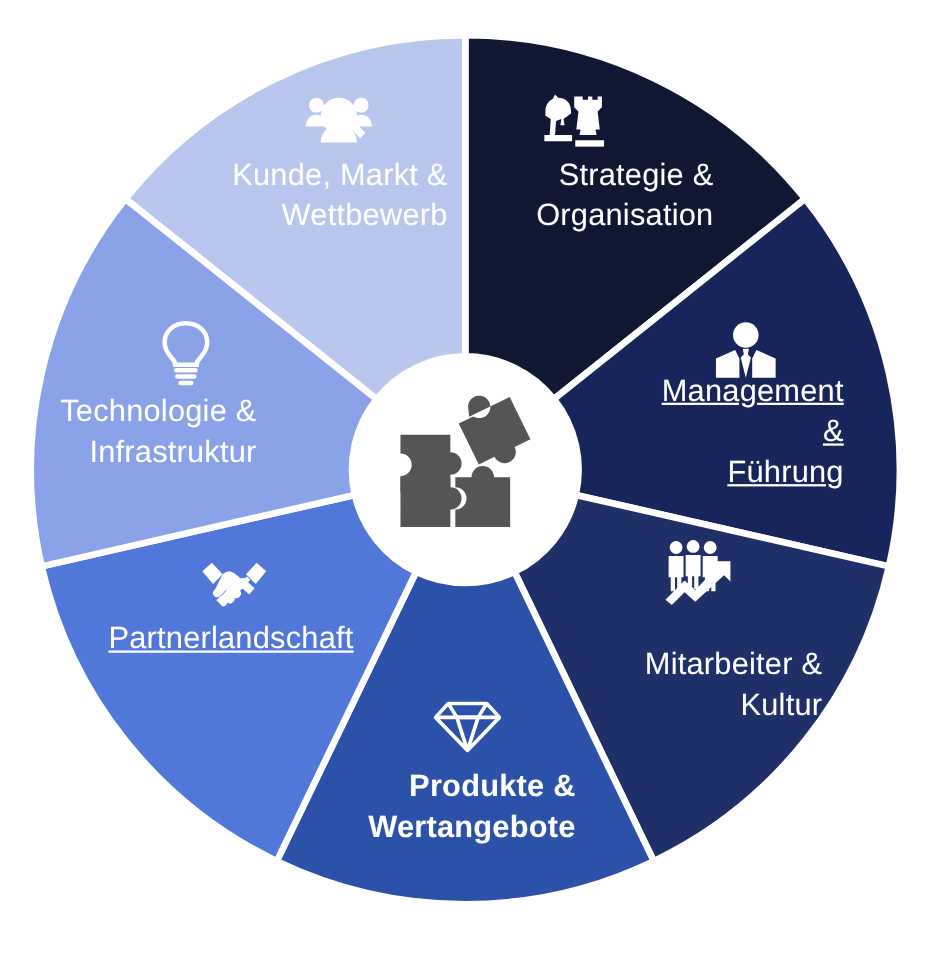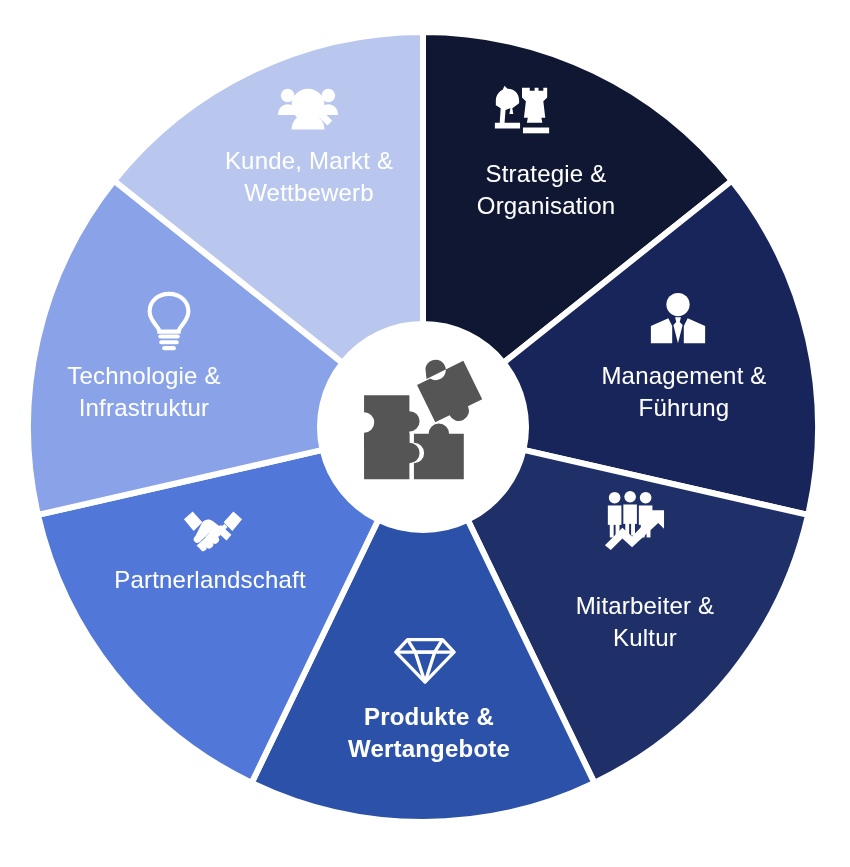--- a/index.html
+++ b/index.html
@@ -5,23 +5,23 @@
   html,body{margin:0;padding:0;background:#ffffff;}
   body{width:850px;height:867px;overflow:hidden;
        font-family:"Liberation Sans","DejaVu Sans",sans-serif;}
   #wheel-stage{position:relative;width:850px;height:867px;}
   svg#wheel{position:absolute;left:0;top:0;width:850px;height:867px;display:block;}
   .seg{stroke:#ffffff;stroke-width:6;stroke-linejoin:round;}
   .hub{fill:#ffffff;}
   .seg-label{
       position:absolute;
       transform:translate(-50%,-50%);
-      text-align:center;
+      text-align:right;
       color:#ffffff;
-      font-size:24px;
+      font-size:28px;
       line-height:1.33;
       letter-spacing:.2px;
       white-space:pre-line;
       pointer-events:none;
       text-shadow:0 0 1px rgba(255,255,255,.18);
   }
   .seg-icon{
       position:absolute;
       transform:translate(-50%,-50%);
       width:62px;height:62px;
@@ -56,34 +56,34 @@
   <div id="overlays">
       <div class="seg-icon" style="left: 522px; top: 112px;">
     <svg viewBox="0 0 64 64">
           <g>
       <path d="M5 20c0-5 3-9 7-11l2-4 3 3c6 0 12 4 12 12v3l-7 5 1 6h-4l1-6-5 2-1 13h16v6H4v-6h5l1-15-5-3c0-2 0-3 0-5z"></path>
       <path d="M36 7h4v3h5V7h4v3h5v-3h4v10l-4 4 2 17h-4l1 5H37l1-5h-4l2-17-4-4V7h4z"></path>
       <rect x="33" y="48" width="27" height="6"></rect>
     </g>
         </svg>
   </div>
-      <div class="seg-label" style="left: 546px; top: 177px; margin-top: 13px;">Strategie &amp;
+      <div class="seg-label" style="left: 568px; top: 177px;">Strategie &amp;
 Organisation</div>
       <div class="seg-icon" style="left: 678px; top: 322px;">
     <svg viewBox="0 0 64 64">
           <g>
       <circle cx="32" cy="14" r="12"></circle>
       <path d="M22 28 L4 36 v18 h22 V36z"></path>
       <path d="M42 28 L60 36 v18 H38 V36z"></path>
       <path d="M29 27 h6 l-1.2 5 3 3 -4.8 19 -4.8-19 3-3z"></path>
       <rect x="42" y="40" width="11" height="5" rx="1"></rect>
     </g>
         </svg>
   </div>
-      <div class="seg-label" style="left: 684px; top: 392px;">Management &amp;
+      <div class="seg-label" style="left: 684px; top: 392px; text-decoration: underline;">Management &amp;
 Führung</div>
       <div class="seg-icon" style="left: 634px; top: 520px;">
     <svg viewBox="0 0 64 64">
           <g>
       <circle cx="12" cy="9" r="6"></circle>
             <path d="M5 17h14v20H5z"></path>
             <path d="M7 36h4v14H7z"></path>
             <path d="M13 36h4v14h-4z"></path>
       <circle cx="28" cy="8" r="6"></circle>
             <path d="M21 16h14v20H21z"></path>
@@ -117,21 +117,21 @@
       <path d="M2 24 L11 16 l10 11 -9 9z"></path>
       <path d="M62 24 L53 16 l-10 11 9 9z"></path>
       <path d="M21 27 c3-3 7-4 11-1 l5 4 c2 2 5 1 7-1 l3 3 -8 9 c-2 2-5 2-7 0 l-4-3 -9 9 c-2 2-5 2-6 0 -2-2-1-4 1-6z"></path>
       <path d="M30 36 l7 6 c2 2 2 4 0 6 -2 2-4 2-6 0 l-7-6z"></path>
       <path d="M25 42 l6 5 c2 2 2 4 0 6 -2 2-4 2-6 0 l-6-5z"></path>
       <path d="M20 47 l4 4 c2 2 2 4 0 5 -2 2-4 1-5-1 l-4-4z"></path>
       <path d="M40 30 l11 10 -5 6 -12-11z"></path>
     </g>
         </svg>
   </div>
-      <div class="seg-label" style="left: 210px; top: 580px;">Partnerlandschaft</div>
+      <div class="seg-label" style="left: 210px; top: 580px; text-decoration: underline;">Partnerlandschaft</div>
       <div class="seg-icon" style="left: 169px; top: 321px;">
     <svg viewBox="0 0 64 64">
           <g fill="none" stroke="#ffffff" stroke-width="4.2" stroke-linecap="round">
       <path d="M32 4 C20 4 12 12 12 22 c0 7 4 11 7 15 2 2 3 4 3 6 h20 c0-2 1-4 3-6 3-4 7-8 7-15 0-10-8-18-20-18z"></path>
       <path d="M23 48 h18"></path>
       <path d="M24 54 h16"></path>
       <path d="M27 60 h10"></path>
     </g>
         </svg>
   </div>

